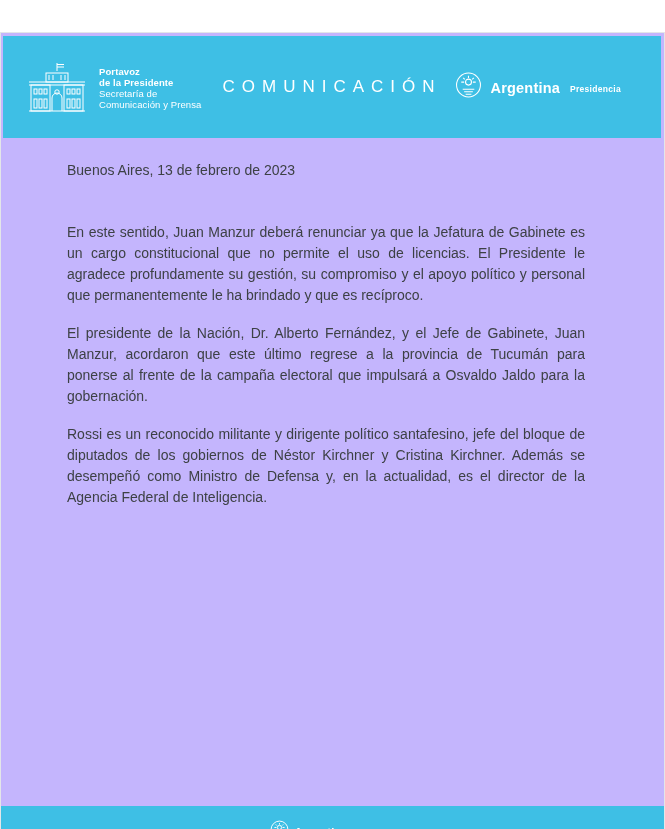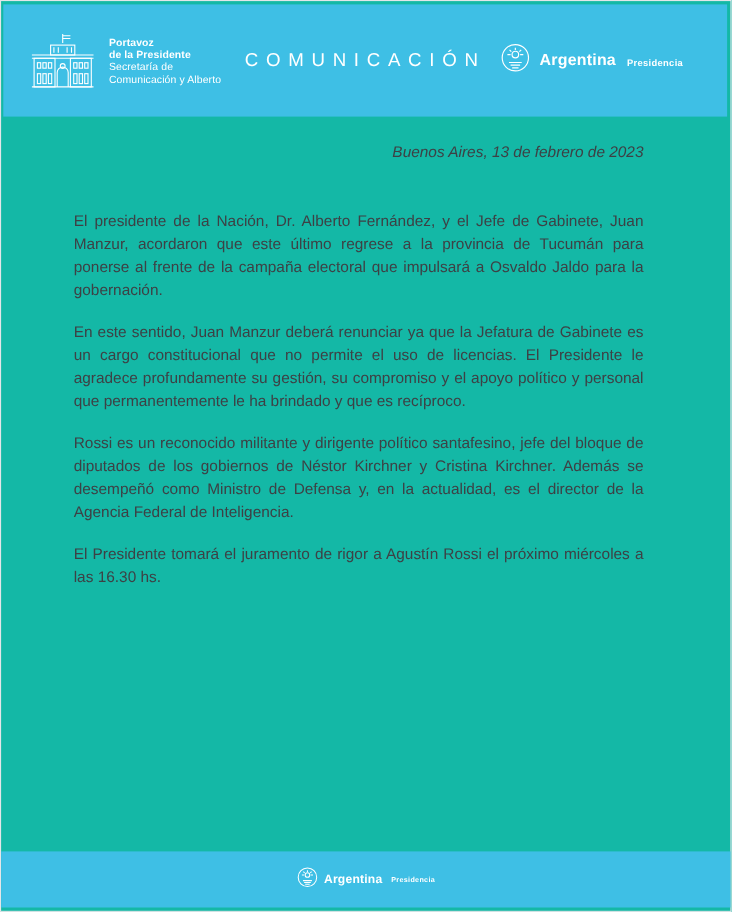--- a/index.html
+++ b/index.html
@@ -5,23 +5,24 @@
   html,body{margin:0;padding:0;}
   body{
     width:665px;height:829px;
     background:#ffffff;
     font-family:"Liberation Sans", sans-serif;
     position:relative;
     overflow:hidden;
   }
   .page{
     position:absolute;inset:0;
-    background:#14b8a6;
+    background:#c4b5fd;
     border:1px solid #e3e6e9;
     box-sizing:border-box;
+    margin-top:32px;
   }
   
   .header{
     position:absolute;top:3px;left:2px;right:3px;height:102px;
     background:#3EBFE5;
     display:flex;align-items:center;
   }
   .brand-left{
     position:absolute;left:22px;top:26px;
     display:flex;align-items:center;gap:10px;
@@ -46,22 +47,20 @@
   .brand-right .brand-name{font-size:14.5px;font-weight:bold;letter-spacing:.2px;}
   .brand-right .brand-sub{font-size:8.5px;font-weight:bold;margin-left:2px;margin-top:3px;letter-spacing:.3px;}
   
   .content{
     position:absolute;top:105px;left:66px;width:518px;
     color:#3D4145;
     font-size:14px;line-height:21px;
   }
   .dateline{
     margin-top:22px;
-    text-align:right;
-    font-style:italic;
   }
   .paragraphs{margin-top:41px;}
   .paragraphs p{
     margin:0 0 17px 0;
     text-align:justify;
   }
   
   .footer{
     position:absolute;left:0;right:0;top:773px;height:51px;
     background:#3EBFE5;
@@ -114,21 +113,21 @@
 
           <path d="M27 49 L27 36 A5 5 0 0 1 37 36 L37 49"></path>
           <circle cx="32" cy="30" r="2.2"></circle>
           <line x1="4" y1="49" x2="60" y2="49"></line>
         </svg>
       </span>
       <div class="brand-left-text">
         <div class="b">Portavoz</div>
         <div class="b">de la Presidente</div>
         <div>Secretaría de</div>
-        <div>Comunicación y Alberto</div>
+        <div>Comunicación y Prensa</div>
       </div>
     </div>
 
     <div class="header-title">COMUNICACIÓN</div>
 
     <div class="brand-right">
       <span class="icon">
         <svg width="27" height="27" viewBox="0 0 28 28" fill="none" stroke="#ffffff" stroke-width="1.1">
           <circle cx="14" cy="14" r="12.4"></circle>
           <circle cx="14" cy="11" r="3.1"></circle>
@@ -143,24 +142,23 @@
         </svg>
       </span>
       <span class="brand-name">Argentina</span>
       <span class="brand-sub">Presidencia</span>
     </div>
   </div>
 
   <div class="content">
     <div class="dateline">Buenos Aires, 13 de febrero de 2023</div>
     <div class="paragraphs">
+      <p>En este sentido, Juan Manzur deberá renunciar ya que la Jefatura de Gabinete es un cargo constitucional que no permite el uso de licencias. El Presidente le agradece profundamente su gestión, su compromiso y el apoyo político y personal que permanentemente le ha brindado y que es recíproco.</p>
       <p>El presidente de la Nación, Dr. Alberto Fernández, y el Jefe de Gabinete, Juan Manzur, acordaron que este último regrese a la provincia de Tucumán para ponerse al frente de la campaña electoral que impulsará a Osvaldo Jaldo para la gobernación.</p>
-      <p>En este sentido, Juan Manzur deberá renunciar ya que la Jefatura de Gabinete es un cargo constitucional que no permite el uso de licencias. El Presidente le agradece profundamente su gestión, su compromiso y el apoyo político y personal que permanentemente le ha brindado y que es recíproco.</p>
       <p>Rossi es un reconocido militante y dirigente político santafesino, jefe del bloque de diputados de los gobiernos de Néstor Kirchner y Cristina Kirchner. Además se desempeñó como Ministro de Defensa y, en la actualidad, es el director de la Agencia Federal de Inteligencia.</p>
-      <p>El Presidente tomará el juramento de rigor a Agustín Rossi el próximo miércoles a las 16.30 hs.</p>
     </div>
   </div>
 
   <div class="footer">
     <span class="icon">
       <svg width="19" height="19" viewBox="0 0 28 28" fill="none" stroke="#ffffff" stroke-width="1.4">
         <circle cx="14" cy="14" r="12.4"></circle>
         <circle cx="14" cy="11" r="3.1"></circle>
         <line x1="14" y1="4.5" x2="14" y2="6.8"></line>
         <line x1="8.5" y1="6.5" x2="10.2" y2="8.2"></line>

